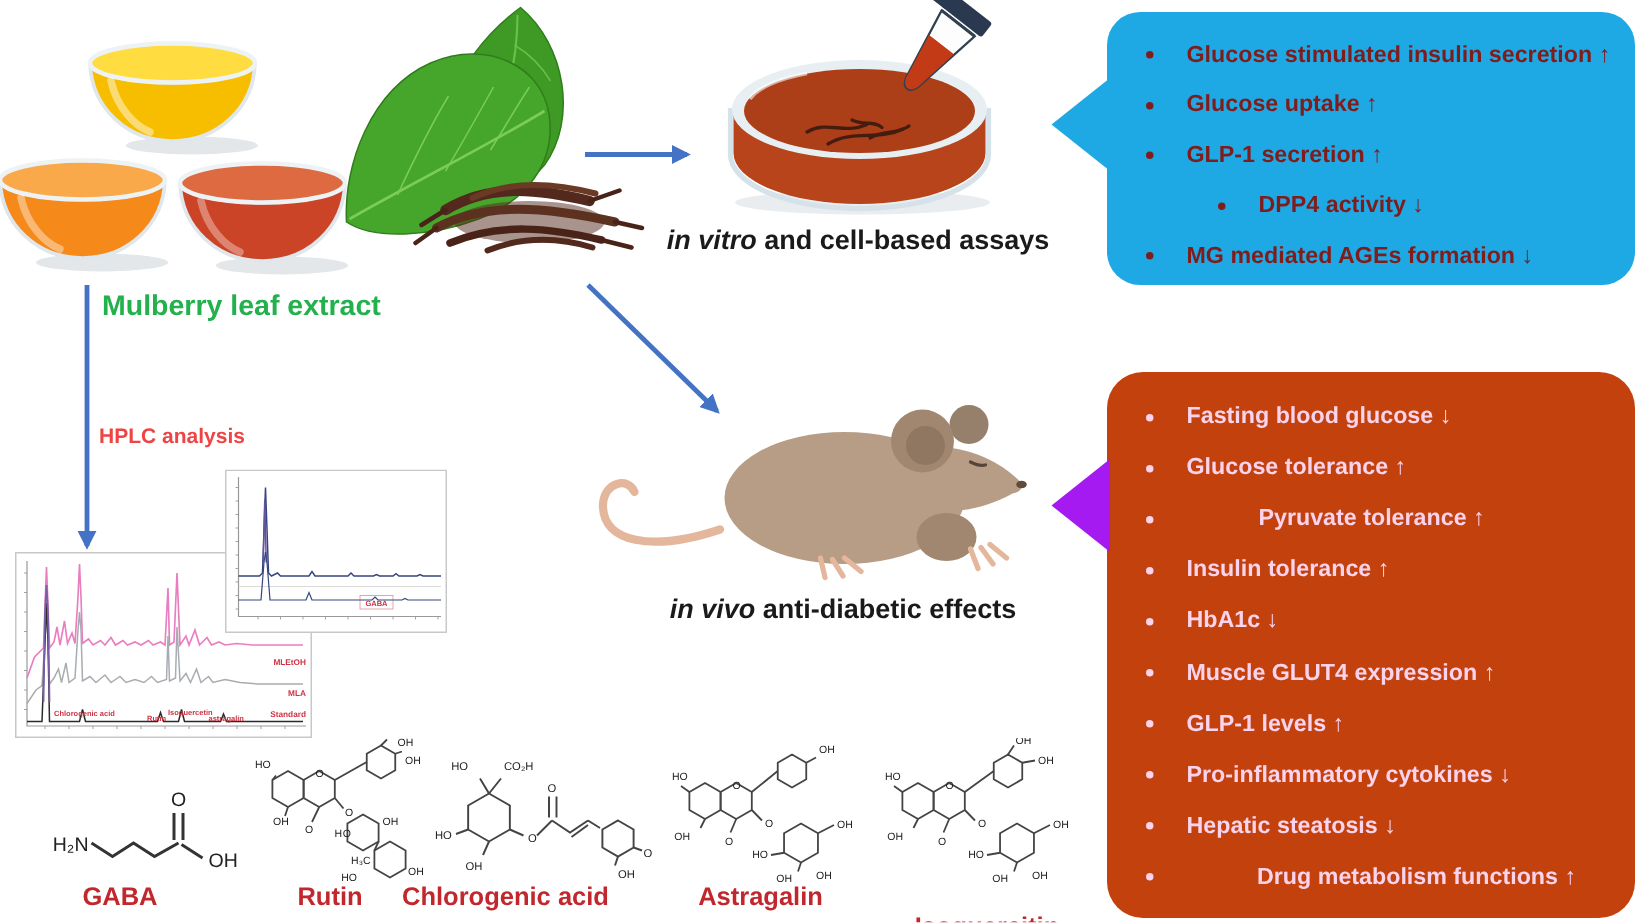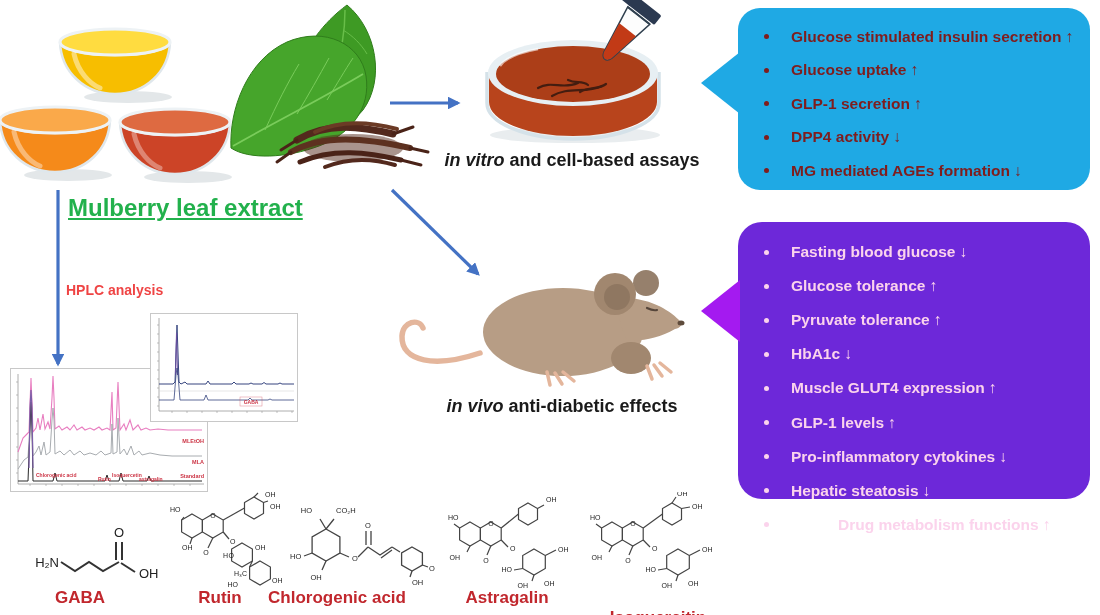--- a/index.html
+++ b/index.html
@@ -145,21 +145,21 @@
     <path d="M7,12H9 M7,21H9 M7,30H9 M7,39H9 M7,48H9 M7,57H9 M7,66H9 M7,75H9 M7,84H9 M7,93H9" stroke="#999" stroke-width="0.6"></path>
     <path d="M22,98V100 M37,98V100 M52,98V100 M67,98V100 M82,98V100 M97,98V100 M112,98V100 M127,98V100 M142,98V100" stroke="#999" stroke-width="0.6"></path>
     <path d="M9,78 L144,78" stroke="#cccccc" stroke-width="0.5"></path>
     <path d="M9,71 L23,71 L25,69 L26,40 L27,12 L28,40 L29,69 L31,71 L35,69 L37,71 L56,71 L58,68 L60,71 L82,71 L84,69 L86,71 L99,71 L101,70 L103,71 L112,71 L114,69.5 L116,71 L128,71 L130,70 L132,71 L144,71" stroke="#36457F" stroke-width="1" fill="none"></path>
     <path d="M25.5,62 L26.5,20 L27.5,62" stroke="#6A4FA0" stroke-width="1" fill="none"></path>
     <path d="M9,87 L24,87 L26,62 L27,55 L28,62 L30,87 L54,87 L56,82 L58,87 L88,87 L98,87 L100,85 L102,87 L118,87 L120,86 L122,87 L144,87" stroke="#36457F" stroke-width="0.8" fill="none"></path>
     <rect x="90" y="84" width="22" height="9" fill="none" stroke="#CC3344" stroke-width="0.5" stroke-opacity="0.6"></rect>
     <text class="hplc-red" x="101" y="91" font-size="5" text-anchor="middle">GABA</text>
   </svg>
 
-  <div class="label" style="left: 68px; top: 194px; font-size: 24px; color: rgb(34, 177, 76); text-decoration: underline;">Mulberry leaf extract</div>
+  <div class="label" style="left: 68px; top: 194px; font-size: 19px; color: rgb(34, 177, 76);">Mulberry leaf extract</div>
 
   <div class="label" style="left: 66px; top: 282px; font-size: 14px; color: #ef4444;">HPLC analysis</div>
 
   <div class="caption" style="left:432px;top:150px;width:280px">
     <span class="it">in vitro</span><span> and cell-based assays</span>
   </div>
 
   <div class="caption" style="left:422px;top:396px;width:280px">
     <span class="it">in vivo</span><span> anti-diabetic effects</span>
   </div>
@@ -172,45 +172,49 @@
           <span class="bullet-text">Glucose stimulated insulin secretion ↑</span>
         </div>
         <div class="bullet-row" style="height: 33.5px;">
           <span class="bullet-dot"></span>
           <span class="bullet-text">Glucose uptake ↑</span>
         </div>
         <div class="bullet-row" style="height: 33.5px;">
           <span class="bullet-dot"></span>
           <span class="bullet-text">GLP-1 secretion ↑</span>
         </div>
-        <div class="bullet-row" style="height: 33.5px;">
+        <div class="bullet-row" style="height: 33.5px; padding-left: 48px;">
           <span class="bullet-dot"></span>
           <span class="bullet-text">DPP4 activity ↓</span>
         </div>
         <div class="bullet-row" style="height: 33.5px;">
           <span class="bullet-dot"></span>
           <span class="bullet-text">MG mediated AGEs formation ↓</span>
         </div>
       </div>
   </div>
 
-  <div class="bubble" style="left: 738px; top: 222px; height: 277px; border-radius: 24px; background-color: #6d28d9; color: rgb(251, 211, 236);">
+  <div class="bubble" style="left: 738px; top: 248px; height: 364px; border-radius: 24px; background-color: #c2410c; color: rgb(251, 211, 236);">
     <div class="tail" style="top: 58px; border-right-color: rgb(164, 26, 240);"></div>
     <div class="bullets" style="padding-top:13px">
         <div class="bullet-row" style="height: 34.1px;">
           <span class="bullet-dot"></span>
           <span class="bullet-text">Fasting blood glucose ↓</span>
         </div>
         <div class="bullet-row" style="height: 34.1px;">
           <span class="bullet-dot"></span>
           <span class="bullet-text">Glucose tolerance ↑</span>
         </div>
-        <div class="bullet-row" style="height: 34.1px;">
+        <div class="bullet-row" style="height: 34.1px; gap: 48px;">
           <span class="bullet-dot"></span>
           <span class="bullet-text">Pyruvate tolerance ↑</span>
+        </div>
+        <div class="bullet-row" style="height: 34.1px;">
+          <span class="bullet-dot"></span>
+          <span class="bullet-text">Insulin tolerance ↑</span>
         </div>
         <div class="bullet-row" style="height: 34.1px;">
           <span class="bullet-dot"></span>
           <span class="bullet-text">HbA1c ↓</span>
         </div>
         <div class="bullet-row" style="height: 34.1px;">
           <span class="bullet-dot"></span>
           <span class="bullet-text">Muscle GLUT4 expression ↑</span>
         </div>
         <div class="bullet-row" style="height: 34.1px;">

